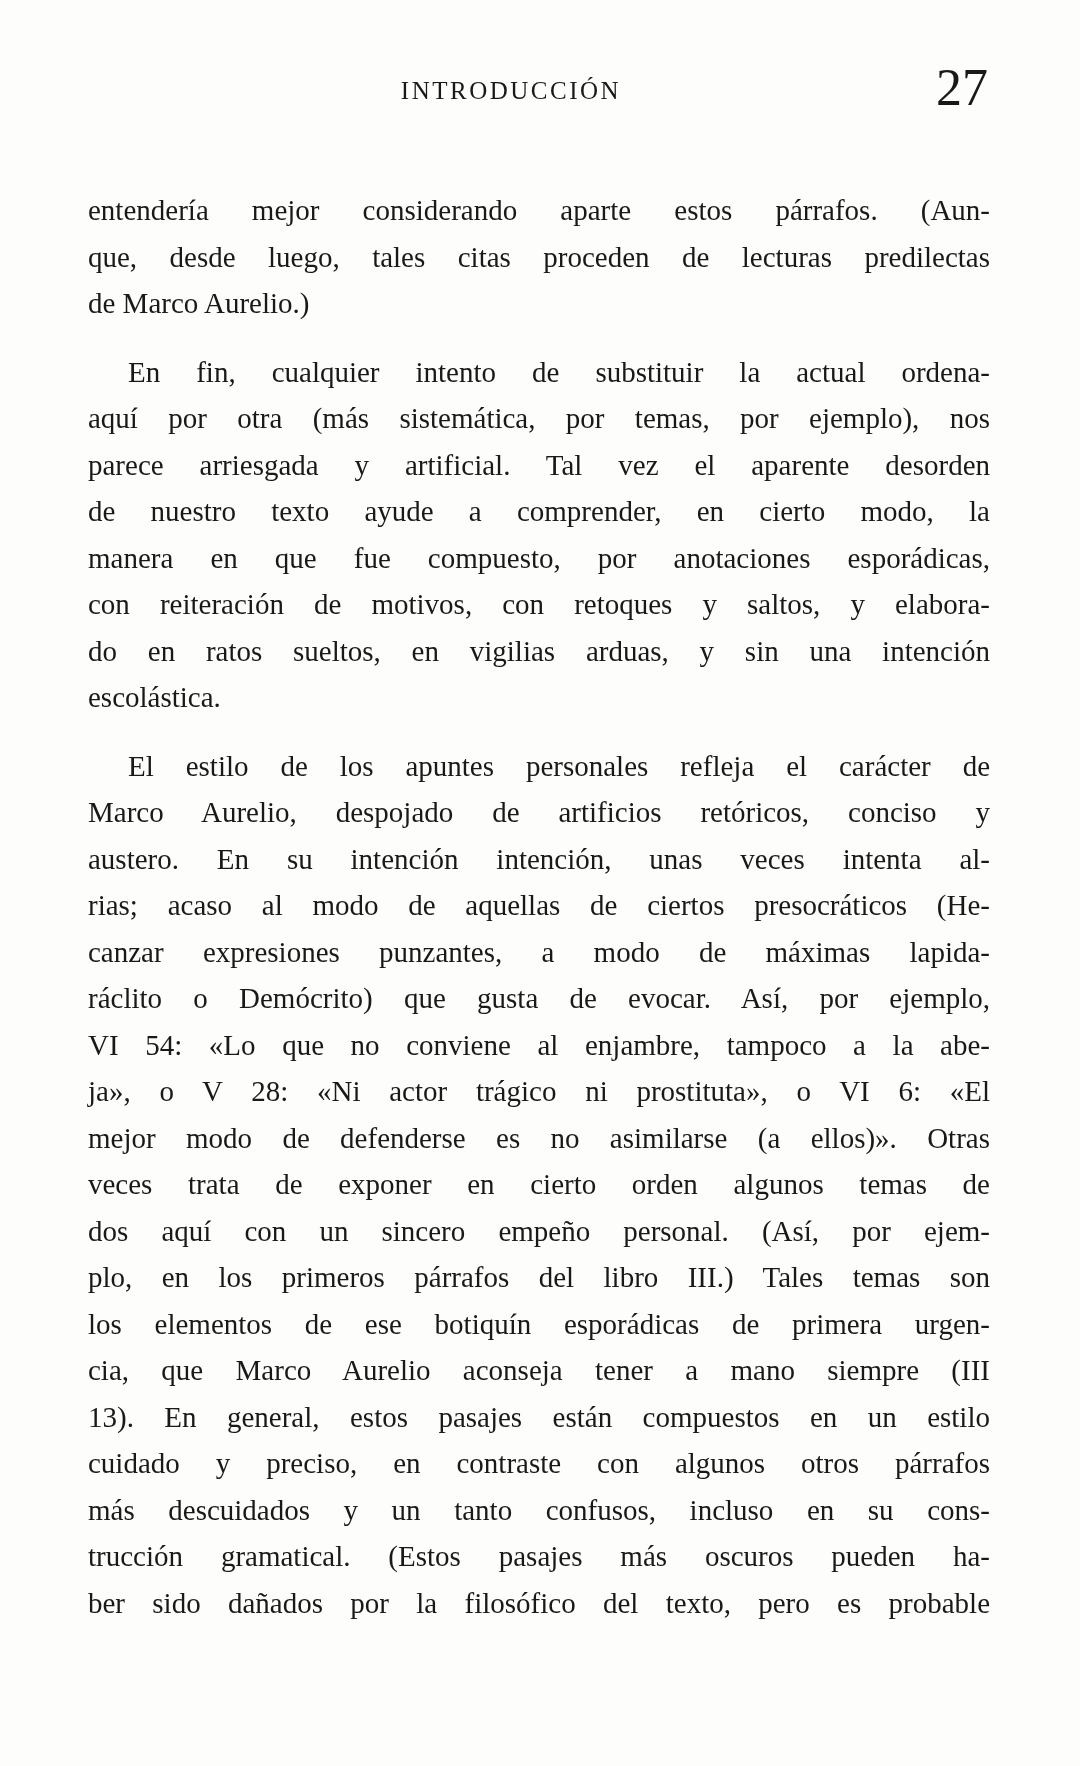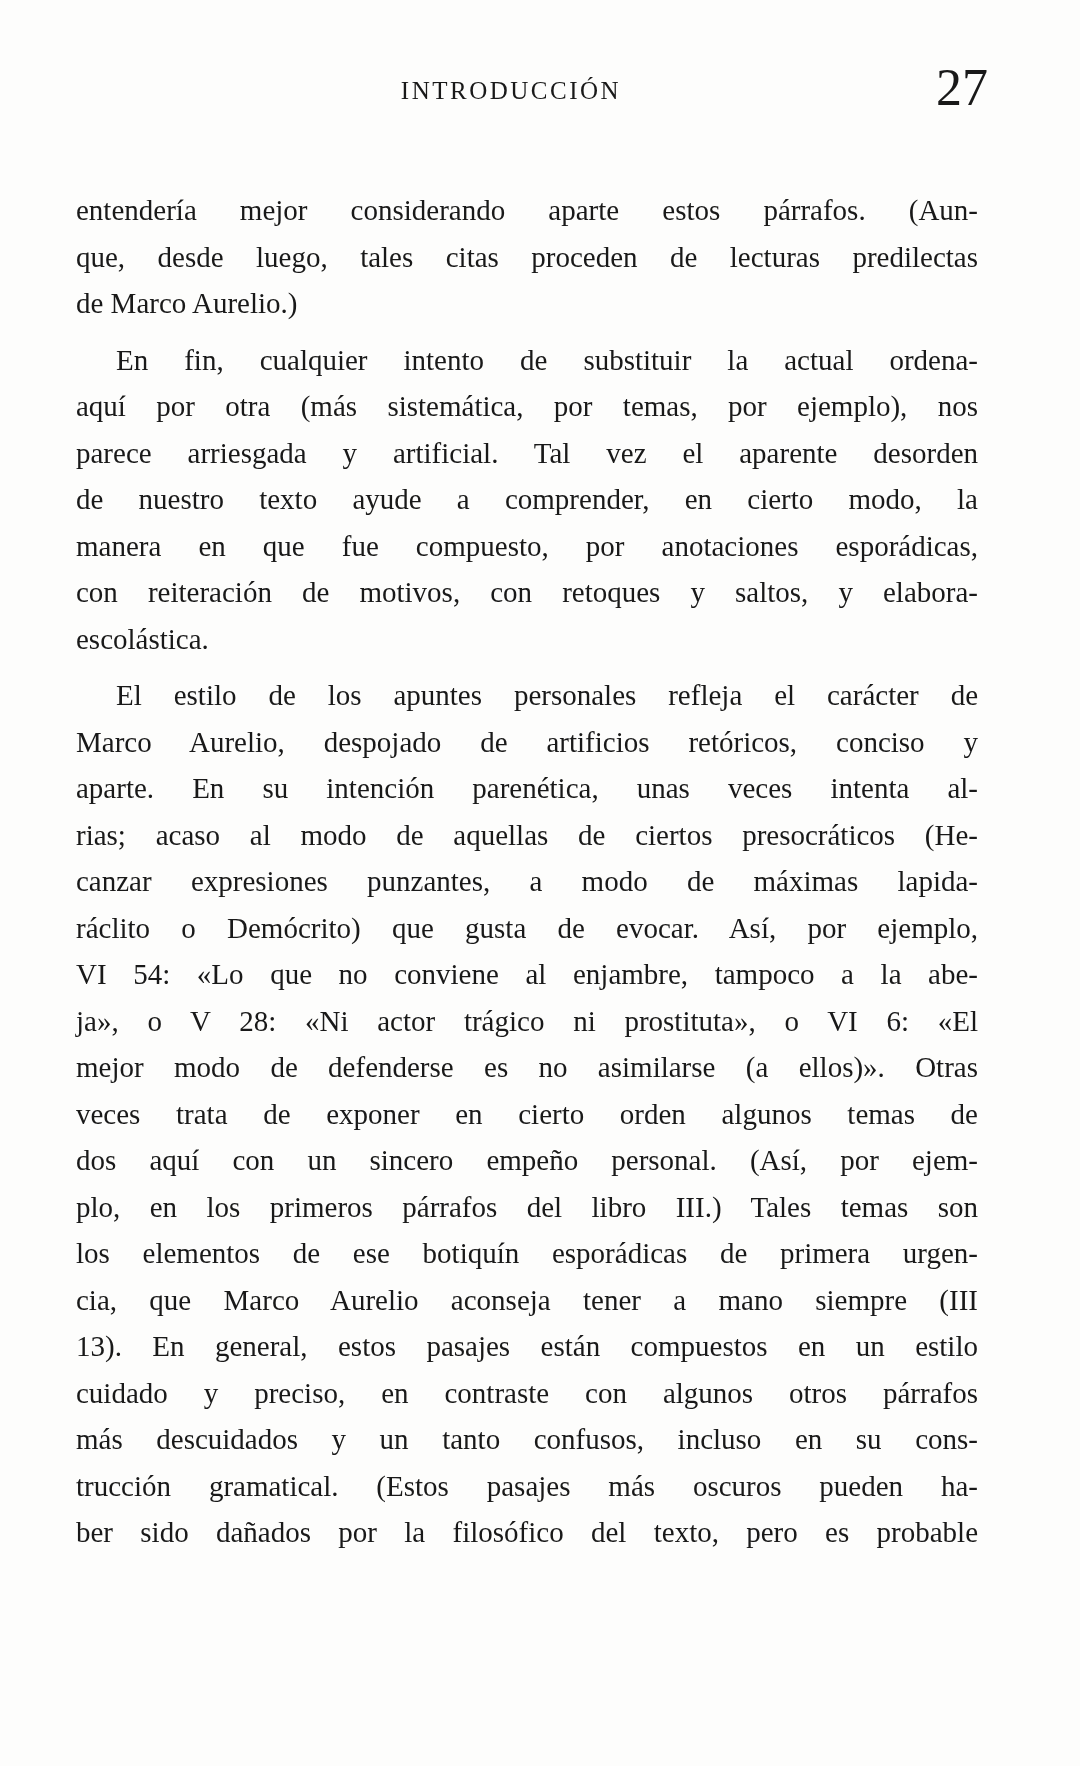--- a/index.html
+++ b/index.html
@@ -34,29 +34,29 @@
   }
   .page-number {
     position: absolute;
     right: 2px;
     bottom: -2px;
     font-size: 52px;
     line-height: 1;
   }
   .text-block {
     position: absolute;
-    left: 76px;
+    left: 88px;
     top: 187px;
     width: 902px;
   }
   .para {
     margin: 0;
   }
   .para + .para {
-    margin-top: 10px;
+    margin-top: 22px;
   }
   .line {
     font-size: 29px;
     line-height: 46.5px;
     text-align: justify;
     text-align-last: justify;
     text-justify: inter-word;
   }
   .line.end {
     text-align-last: left;
@@ -79,26 +79,27 @@
         <div class="line">que, desde luego, tales citas proceden de lecturas predilectas</div>
         <div class="line end">de Marco Aurelio.)</div>
       </div>
       <div class="para">
         <div class="line indent">En fin, cualquier intento de substituir la actual ordena-</div>
         <div class="line">aquí por otra (más sistemática, por temas, por ejemplo), nos</div>
         <div class="line">parece arriesgada y artificial. Tal vez el aparente desorden</div>
         <div class="line">de nuestro texto ayude a comprender, en cierto modo, la</div>
         <div class="line">manera en que fue compuesto, por anotaciones esporádicas,</div>
         <div class="line">con reiteración de motivos, con retoques y saltos, y elabora-</div>
+        <div class="line">do en ratos sueltos, en vigilias arduas, y sin una intención</div>
         <div class="line end">escolástica.</div>
       </div>
       <div class="para">
         <div class="line indent">El estilo de los apuntes personales refleja el carácter de</div>
         <div class="line">Marco Aurelio, despojado de artificios retóricos, conciso y</div>
-        <div class="line">aparte. En su intención parenética, unas veces intenta al-</div>
+        <div class="line">austero. En su intención intención, unas veces intenta al-</div>
         <div class="line">rias; acaso al modo de aquellas de ciertos presocráticos (He-</div>
         <div class="line">canzar expresiones punzantes, a modo de máximas lapida-</div>
         <div class="line">ráclito o Demócrito) que gusta de evocar. Así, por ejemplo,</div>
         <div class="line">VI 54: «Lo que no conviene al enjambre, tampoco a la abe-</div>
         <div class="line">ja», o V 28: «Ni actor trágico ni prostituta», o VI 6: «El</div>
         <div class="line">mejor modo de defenderse es no asimilarse (a ellos)». Otras</div>
         <div class="line">veces trata de exponer en cierto orden algunos temas de</div>
         <div class="line">dos aquí con un sincero empeño personal. (Así, por ejem-</div>
         <div class="line">plo, en los primeros párrafos del libro III.) Tales temas son</div>
         <div class="line">los elementos de ese botiquín esporádicas de primera urgen-</div>

